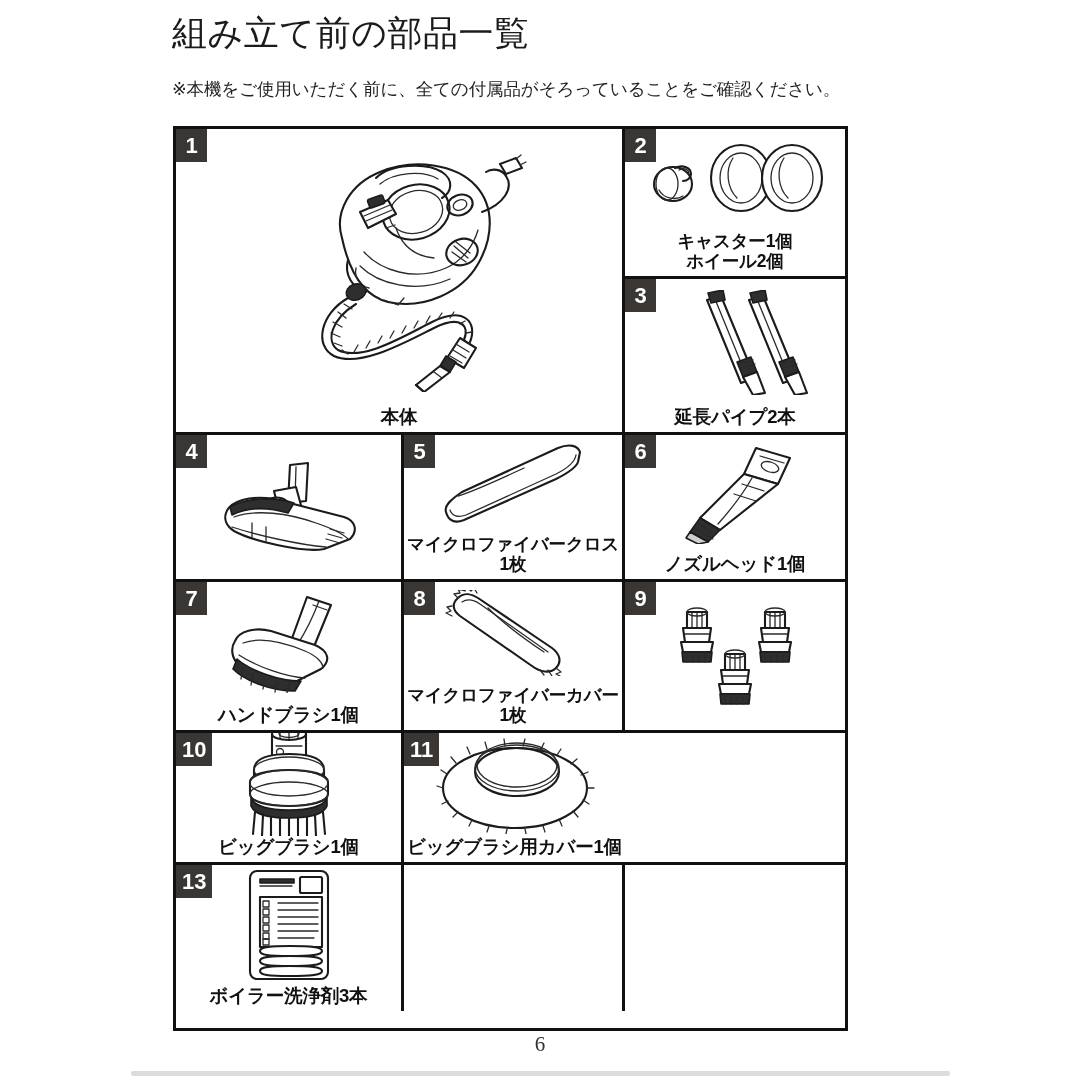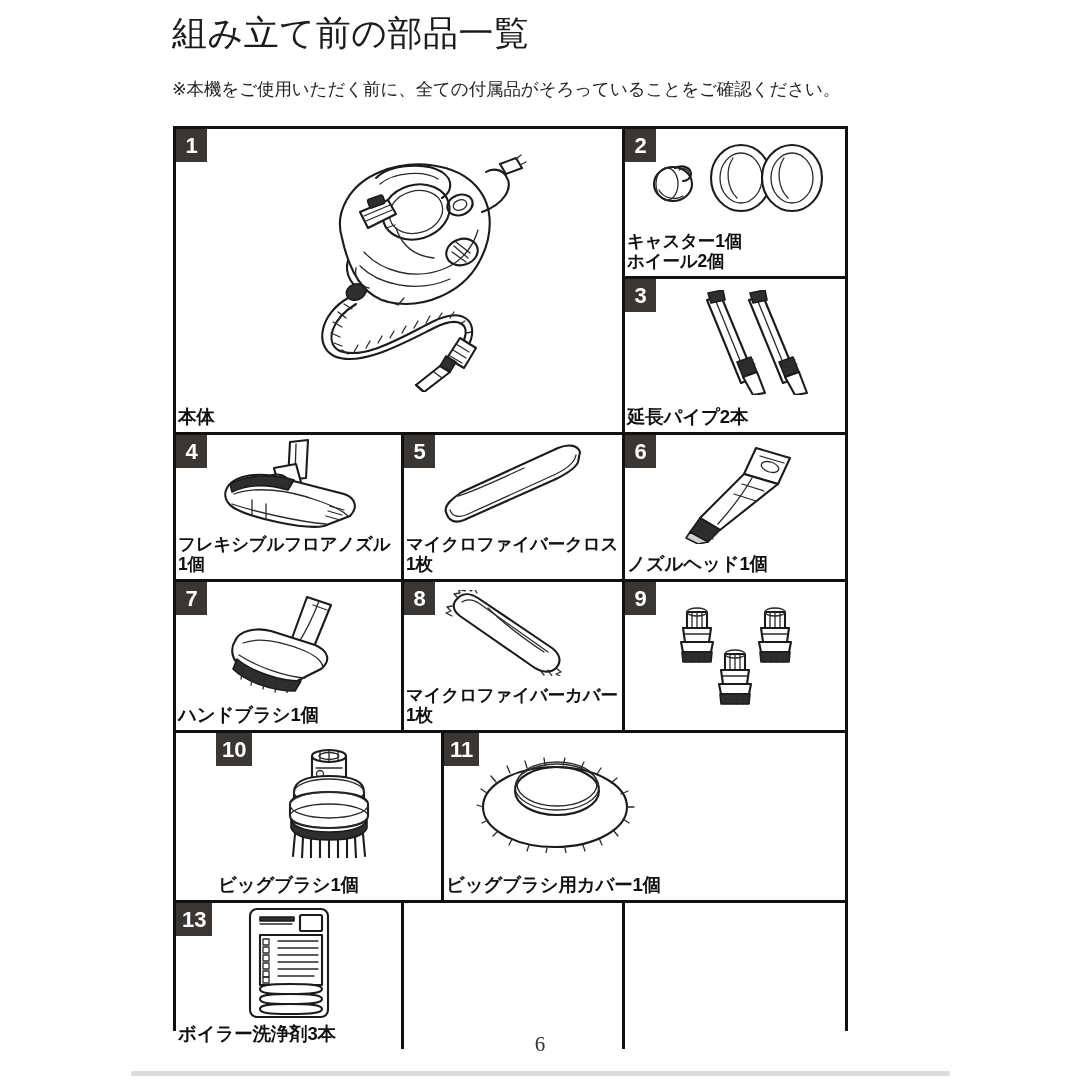--- a/index.html
+++ b/index.html
@@ -54,40 +54,40 @@
     background: #3a3634; color: #ffffff;
     font-size: 22px; font-weight: 700;
     display: flex; align-items: center; justify-content: center;
     line-height: 1; letter-spacing: 0px;
     z-index: 4;
   }
   .art { flex: 1 1 auto; width: 100%; display: flex; align-items: center; justify-content: center; }
   .art svg { display: block; }
   .caption {
     width: 100%;
-    text-align: left;
+    text-align: center;
     font-size: 18.5px; font-weight: 700; color: #111111;
     line-height: 1.15; letter-spacing: -0.2px;
     padding: 0 2px 5px 2px;
     white-space: pre-line;
   }
   .caption.small { font-size: 17.5px; }
 
   
   .row-a { height: 306px; }
   .col-1 { width: 449px; }
   .col-right { width: 220px; flex-direction: column; border-right: none; }
   .sub { width: 100%; display: flex; flex-direction: column;
          align-items: center; justify-content: flex-end; position: relative; background:#fff; }
   .sub-2 { height: 150px; border-bottom: 3px solid #111111; }
   .sub-3 { height: 153px; }
 
   .row-b { height: 147px; }
   .row-c { height: 151px; }
-  .row-d { height: 170px; padding-left: 40px; }
+  .row-d { height: 132px; }
   .row-e { height: 146px; border-radius: 26px; }
   .c-left  { width: 228px; }
   .c-mid   { width: 221px; }
   .c-right { width: 220px; }
 
   
   #page-number {
     position: absolute; left: 0; top: 1032px; width: 1080px;
     text-align: center; font-family: "Liberation Serif", "DejaVu Serif", serif;
     font-size: 21px; color: #333333;
@@ -258,22 +258,20 @@
                                    L120 88 C100 92 48 80 30 70 C22 65 20 58 22 52 Z"></path>
             <path class="ln-t" d="M30 56 C52 48 84 52 112 62 C130 68 140 74 144 78"></path>
             <path class="ln-t" d="M28 66 C52 74 96 84 122 86"></path>
 
             <path class="fl-d" d="M26 46 C44 36 70 36 90 42 L84 52 C64 46 44 46 28 54 Z"></path>
 
             <path class="ln-t" d="M126 68 L140 72 M124 73 L138 77 M122 78 L136 82"></path>
             <path class="ln-t" d="M48 62 L48 76 M62 66 L62 80"></path>
           </svg>
         </div>
-        <div class="caption small">フレキシブルフロアノズル
-1個</div>
       </div>
 
       <div class="cell c-mid">
         <div class="badge">5</div>
         <div class="art">
           <svg width="170" height="88" viewBox="0 0 170 88">
             <path class="fl-w" d="M18 72 C16 66 22 60 34 52 L130 8 C142 3 150 6 152 12 L150 22
                                    C148 28 140 33 128 39 L36 80 C26 84 20 80 18 72 Z"></path>
             <path class="ln-t" d="M22 70 C24 76 30 78 38 75 L128 34 C140 28 147 22 148 15"></path>
             <path class="ln-t" d="M30 56 C44 52 66 42 96 28"></path>

